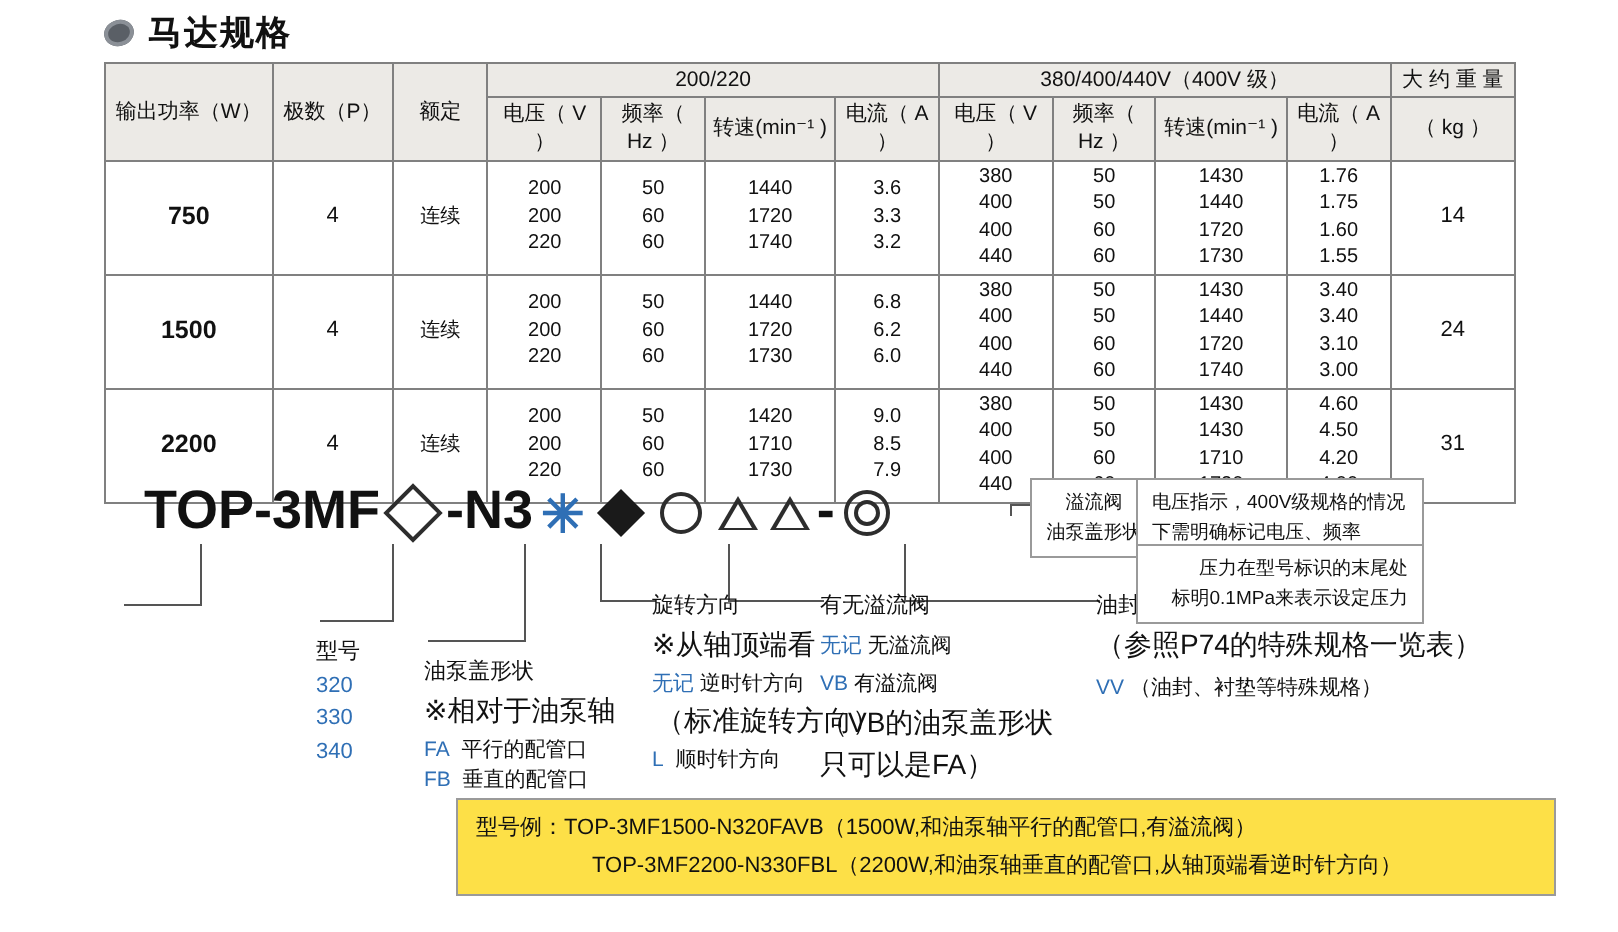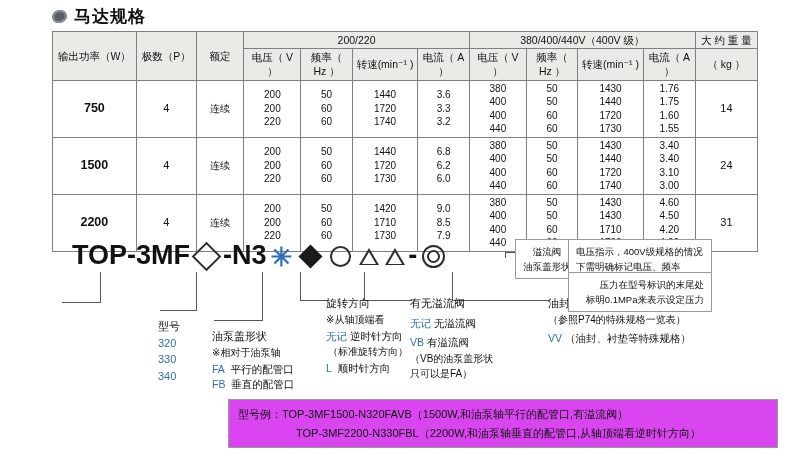--- a/index.html
+++ b/index.html
@@ -71,29 +71,29 @@
 
   
   .ln{position:absolute;background:#555;}
   .vl{width:1px;}
   .hl{height:1px;}
 
   .note{position:absolute;font-size:10.5px;color:#111;line-height:1.5;white-space:nowrap;}
   .note .blue{color:#2f6fb5;}
   .blue{color:#2f6fb5;}
   .ttl{font-size:11px;}
-  .small{font-size:10px;}
+  .small{font-size:14px;}
 
   .boxnote{
     position:absolute;border:1px solid #9a9a9a;background:#fff;
     font-size:9.5px;line-height:1.6;padding:4px 7px;white-space:nowrap;color:#111;
   }
   .example{
     position:absolute;left:228px;top:399px;width:530px;
-    border:1px solid #9a9a9a;background:#d946ef;
+    border:1px solid #9a9a9a;background:#fde047;
     font-size:11px;line-height:1.7;padding:5px 9px;color:#111;
   }
 </style>
 </head>
 <body>
 
 <div class="page">
 
   <div id="motor-head" class="sec-head">
     <span class="sec-bullet"></span>

